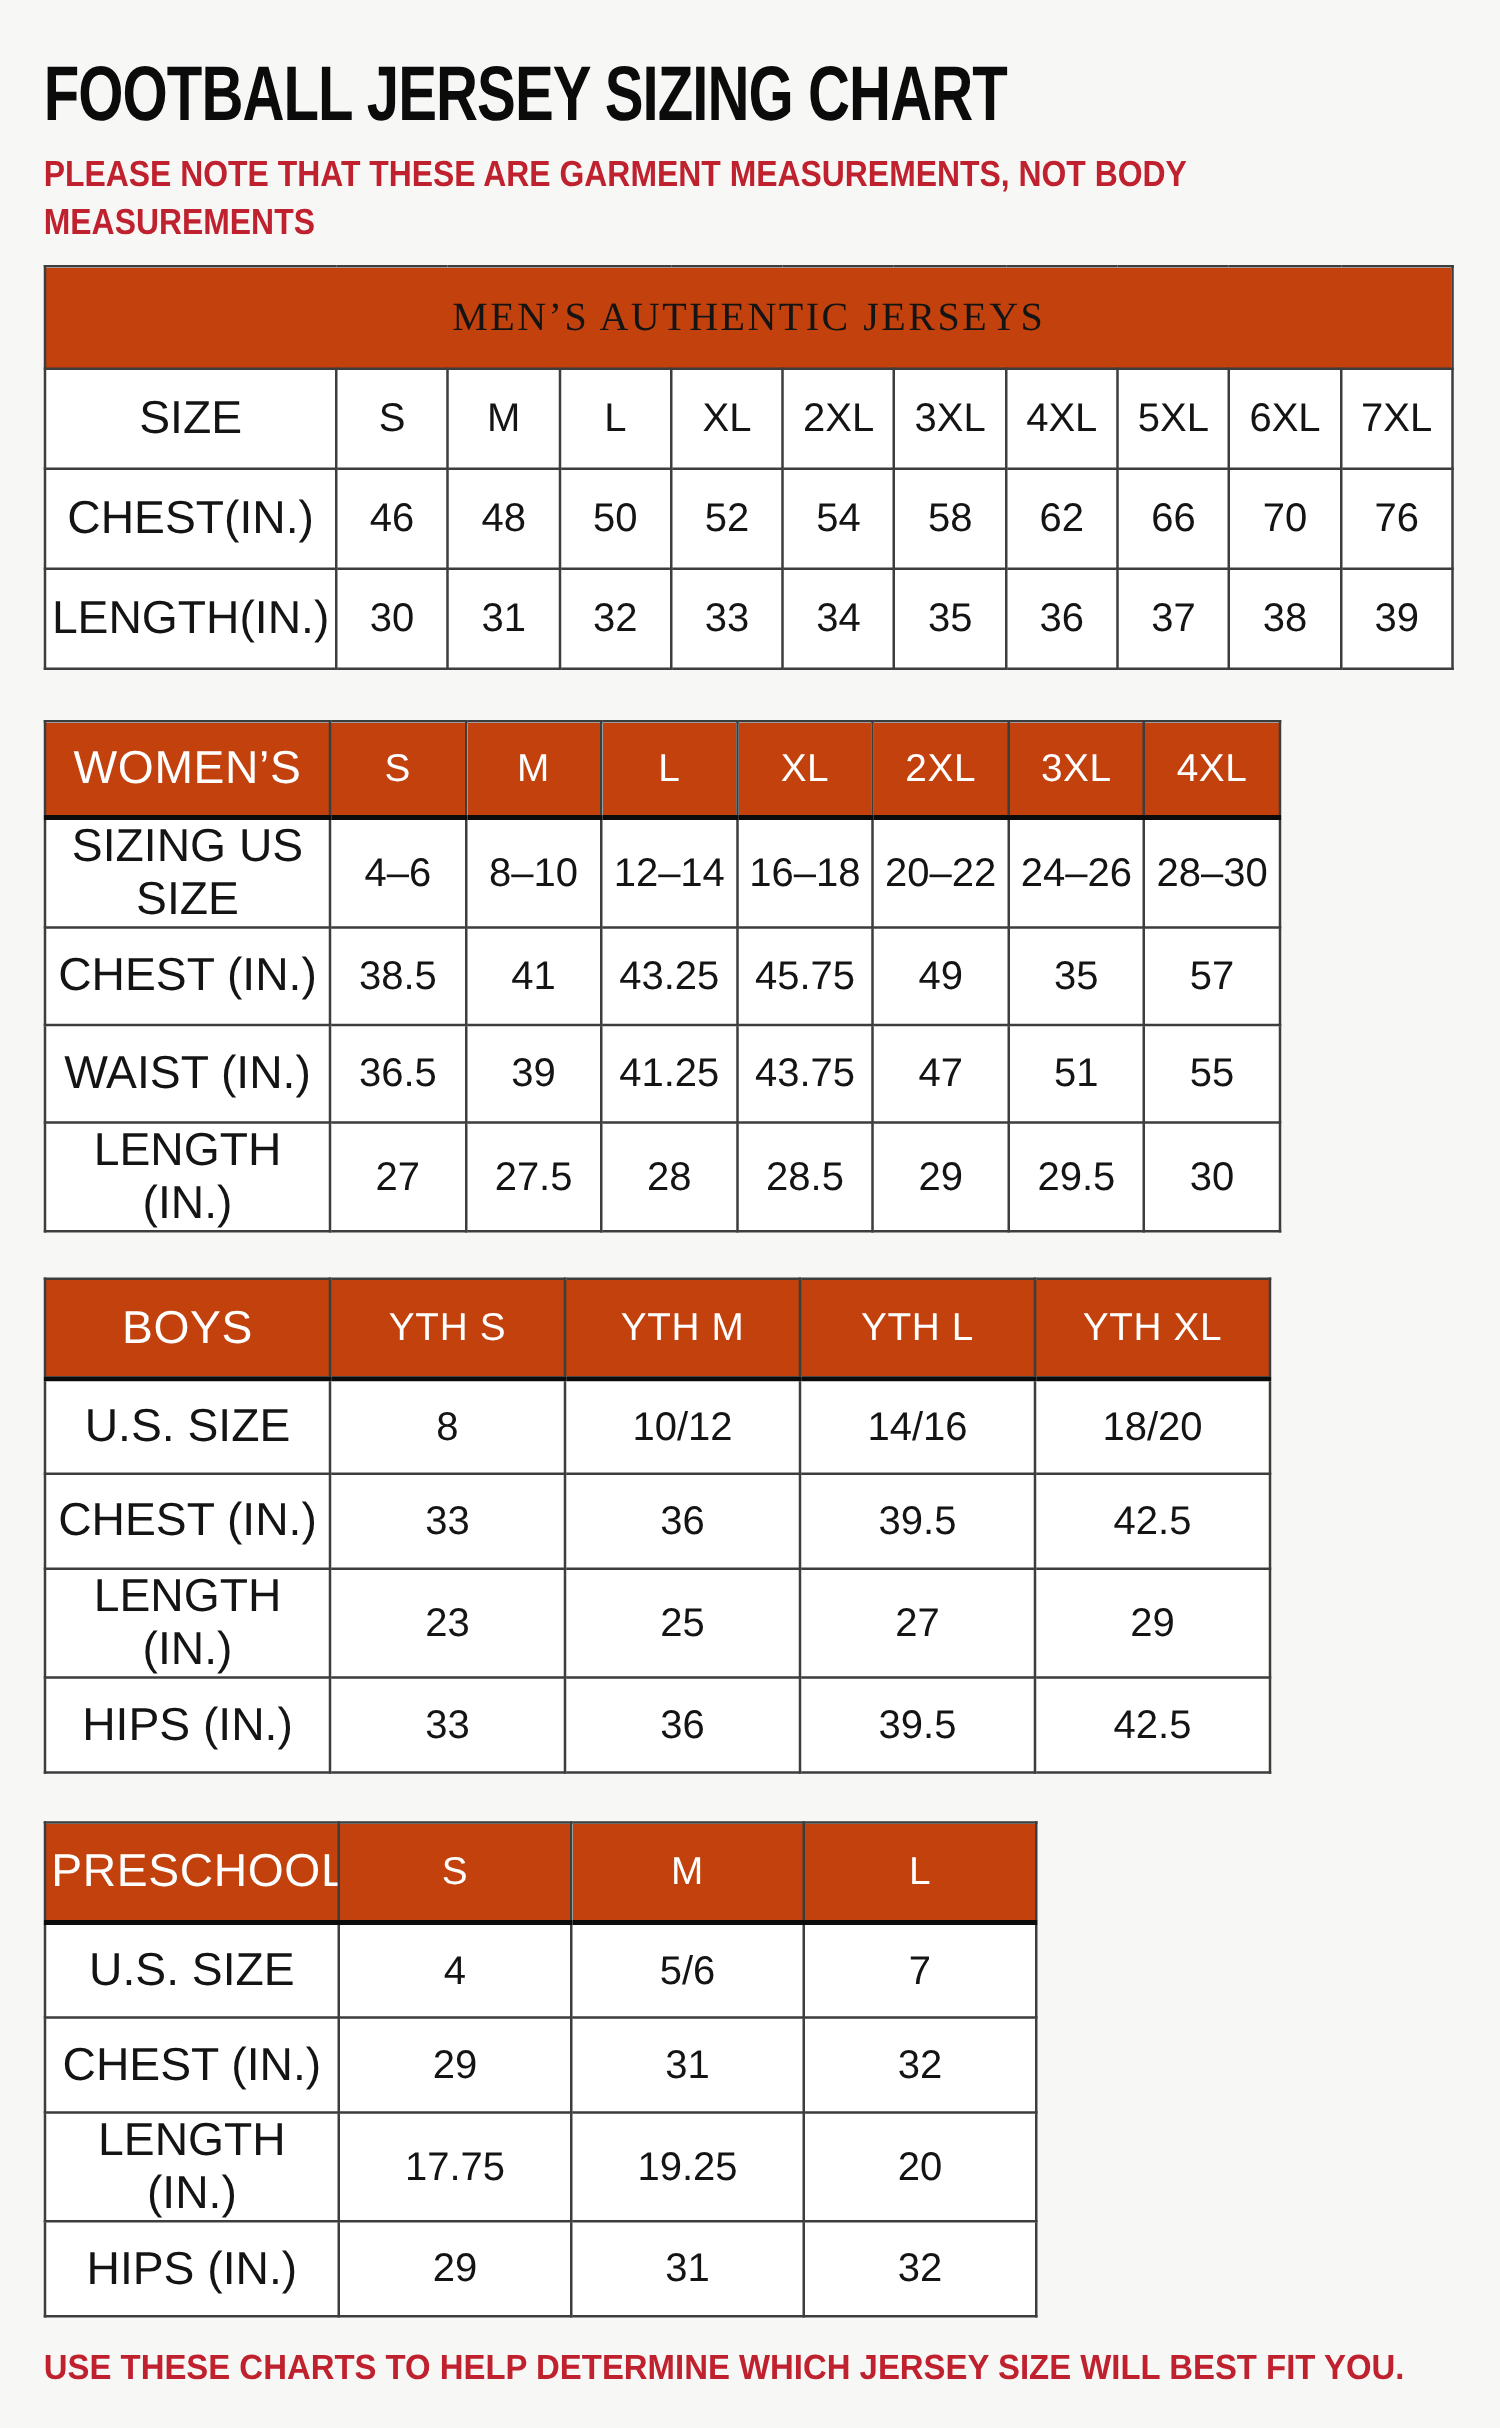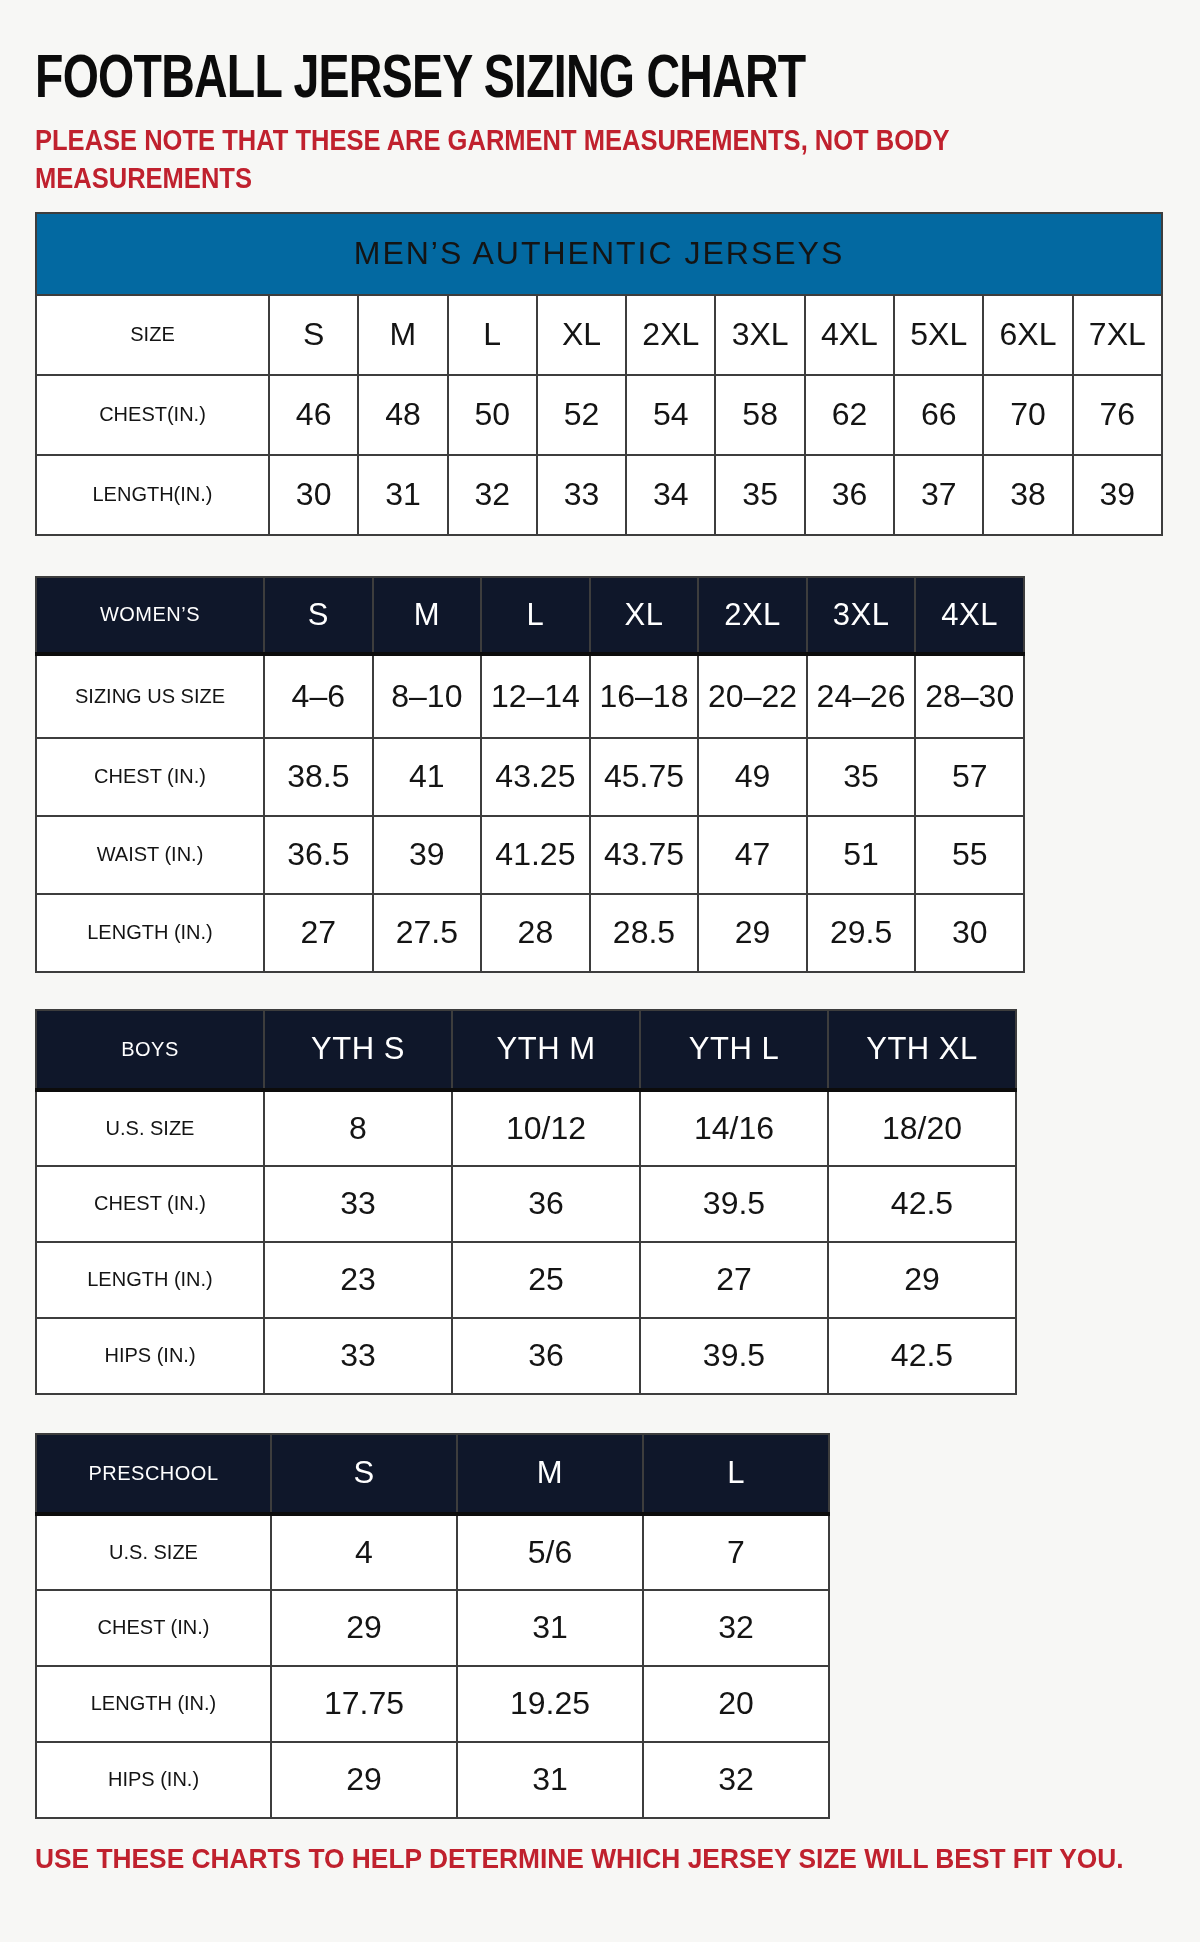--- a/index.html
+++ b/index.html
@@ -21,27 +21,28 @@
     margin:10px 0 0 0; font-size:29px; font-weight:bold; line-height:1.32;
     color:#c0212e; white-space:nowrap;
     transform:scaleX(0.88); transform-origin:0 0;
   }
 
   table.tbl { border-collapse:collapse; table-layout:fixed; background:#ffffff; }
   .tbl td {
     border:2px solid #3d3d3d; text-align:center; vertical-align:middle;
     font-size:32px; color:#141414; padding:0 4px; overflow:hidden;
   }
-  .tbl td.lbl { font-size:20px; line-height:1.15; }
+  .tbl td.lbl { font-size:37px; line-height:1.15; }
   .banner {
-    background:#0369a1; color:#ffffff; font-size:37px; letter-spacing:2px;
+    background:#c2410c; color:#ffffff; font-size:37px; letter-spacing:2px;
     border-bottom:4px solid #0c0c0c;
+    font-family:Liberation Serif, serif;
   }
   .hdr-row td {
-    background:#0f172a; color:#ffffff; font-size:31px; letter-spacing:0.5px;
+    background:#c2410c; color:#ffffff; font-size:31px; letter-spacing:0.5px;
     border-bottom:4px solid #0c0c0c;
   }
 
   .tbl-mens { width:1128px; margin-top:14px; }
   .tbl-mens tr { height:80px; }
   .tbl-mens tr.banner-row { height:82px; }
 
   .tbl-womens { width:990px; margin-top:40px; }
   .tbl-womens tr { height:78px; }
   .tbl-womens tr.hdr-row { height:77px; }

